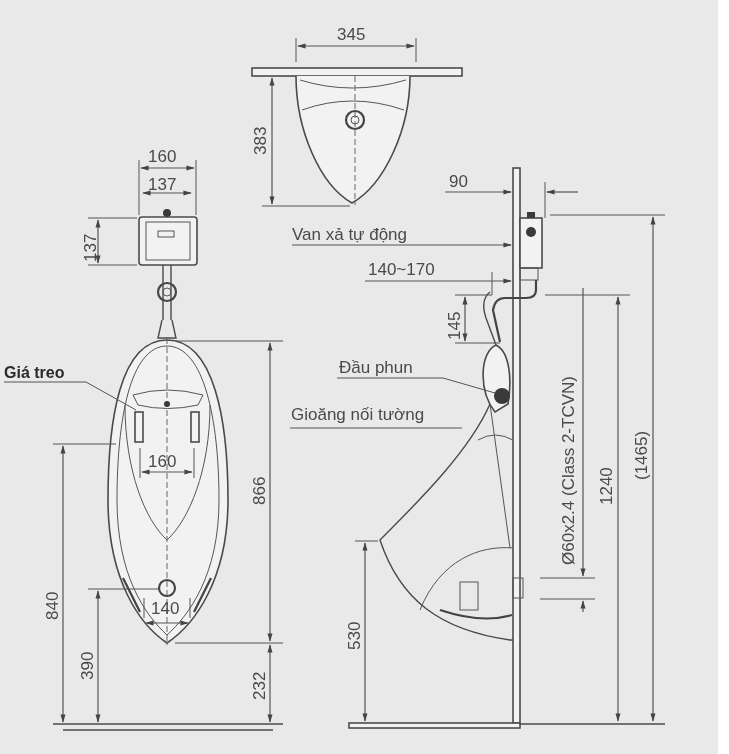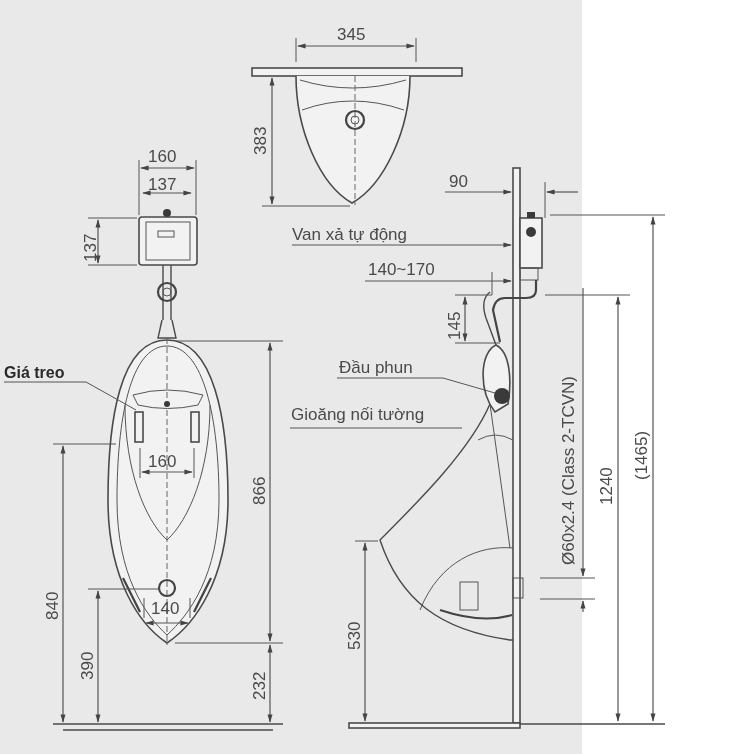--- a/index.html
+++ b/index.html
@@ -1,18 +1,18 @@
 <!DOCTYPE html>
 <html><head>
 <meta charset="utf-8">
 <style>
   html, body { margin:0; padding:0; }
   body { width:729px; height:754px; background:#ffffff; overflow:hidden; position:relative;
          font-family:"Liberation Sans", "DejaVu Sans", sans-serif; }
-  #canvas { position:absolute; left:0; top:0; width:582px; height:754px; background:#e9e9e9; }
+  #canvas { position:absolute; left:0; top:0; width:718px; height:754px; background:#e9e9e9; }
   svg { position:absolute; left:0; top:0; }
   .ln { stroke:#4a4a4a; stroke-width:1.4; fill:none; }
   .thin { stroke:#555; stroke-width:1; fill:none; }
   .thick { stroke:#444; stroke-width:2.2; fill:none; }
   .dash { stroke:#666; stroke-width:1; stroke-dasharray:6 3; fill:none; }
   .dim { stroke:#555; stroke-width:1.2; fill:none; }
   .arrow { fill:#444; }
   .body-fill { fill:#f2f2f2; stroke:#4a4a4a; stroke-width:1.6; }
   .dark { fill:#3a3a3a; }
   text.lbl { font-family:"Liberation Sans", "DejaVu Sans", sans-serif; fill:#4a4a4a; font-size:17px; }

